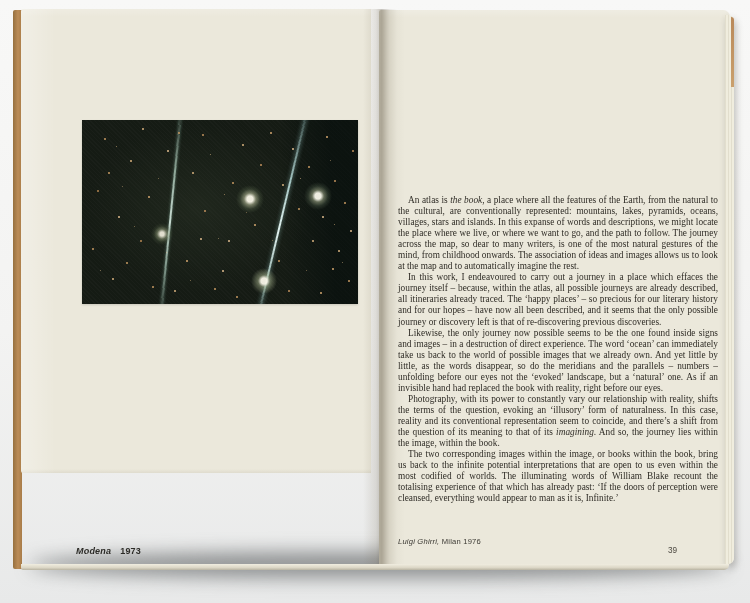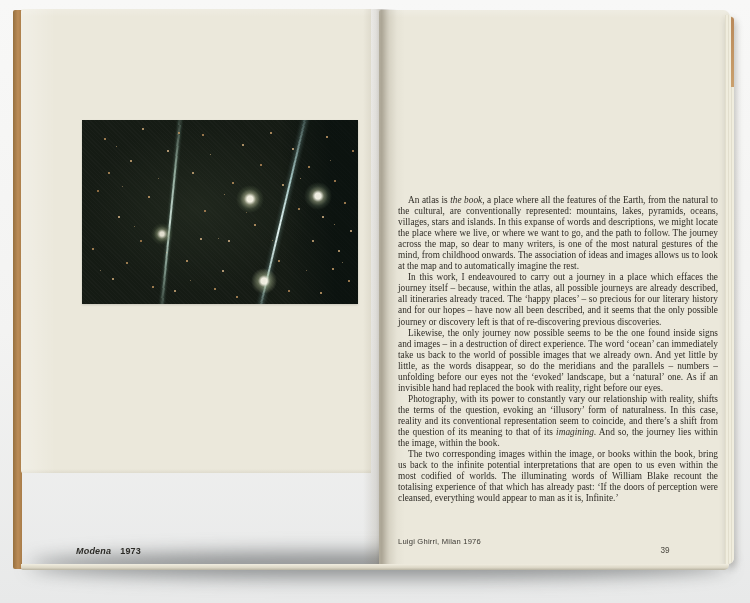--- a/index.html
+++ b/index.html
@@ -83,22 +83,22 @@
   .caption-left .year{margin-left:9px;font-weight:700;font-style:normal;}
   .rp-content{position:absolute;left:19px;top:0;width:320px;height:557px;}
   .rp-head{position:absolute;left:0;top:50px;width:100%;text-align:center;transform:translateX(-19px);}
   .rp-title{font-weight:700;font-size:17px;letter-spacing:.3px;color:#23231f;}
   .rp-year{margin-top:7px;font-size:10.5px;letter-spacing:.5px;color:#35342f;}
   .body-text{position:absolute;left:0;top:185px;width:320px;
     font-family:"Liberation Serif",serif;font-size:9.3px;line-height:11.05px;
     color:#2f2c26;text-align:justify;hyphens:auto;-webkit-hyphens:auto;}
   .body-text p{margin:0;text-indent:10px;font-family:Liberation Serif, serif;}
   .rp-credit{position:absolute;left:0;top:527px;font-size:7.6px;color:#3a3832;letter-spacing:.2px;}
-  .rp-credit .nm{}
-  .rp-pagenum{position:absolute;left:255px;top:536px;width:24px;text-align:center;
+  .rp-credit .nm{font-style:italic;}
+  .rp-pagenum{position:absolute;left:255px;top:536px;width:24px;text-align:right;
     font-size:8.2px;color:#4d4a42;}
 </style>
 </head>
 <body>
 
 <div class="scene">
   <div class="book">
     <div class="book-shadow"></div>
     <div class="cover-spine-left"></div>
 

